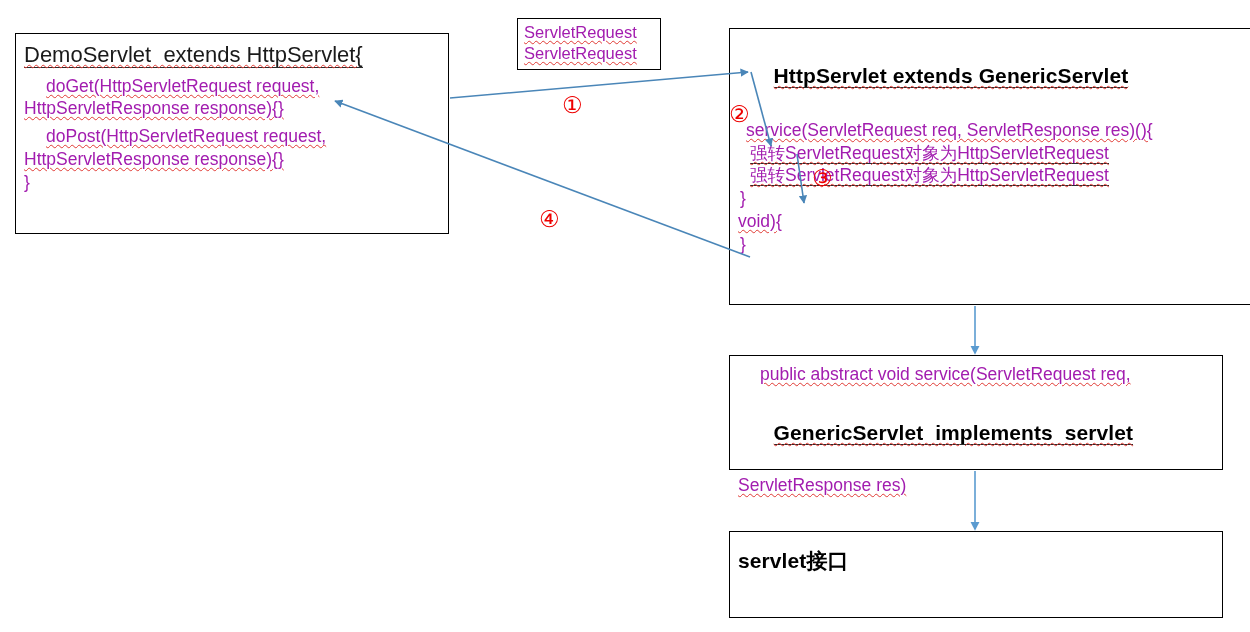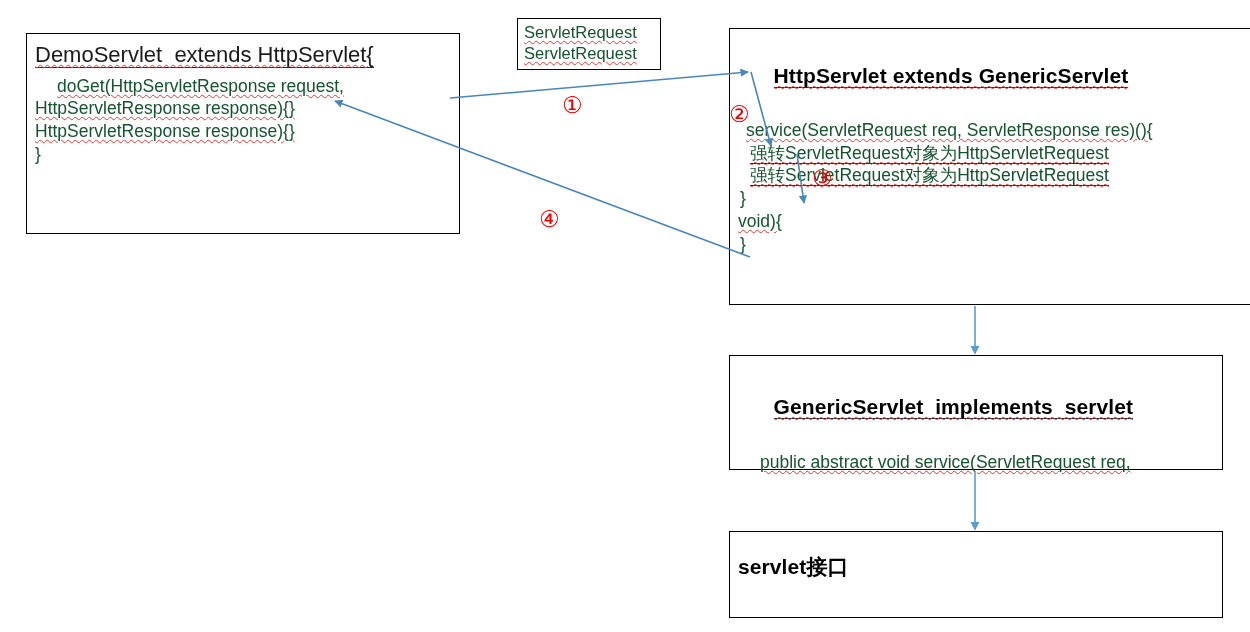--- a/index.html
+++ b/index.html
@@ -28,21 +28,21 @@
     padding: 4px 8px;
     color: #000000;
   }
   .box.thin { border-width: 1.3px; }
 
   
   .ln {
     white-space: pre-wrap;
     line-height: 1.30;
     font-size: 17.5px;
-    color: #14532d;
+    color: #a21caf;
   }
   .ln.hd {
     font-size: 21px;
     font-weight: 700;
     letter-spacing: 0.1px;
     color: #000000;
   }
   .ln.hd-plain {
     font-size: 22px;
     font-weight: 400;
@@ -90,24 +90,25 @@
     font-family: "DejaVu Sans", sans-serif;
     line-height: 1;
     user-select: none;
   }
 </style>
 </head>
 <body>
 
 <div id="canvas">
 
-  <div class="box" style="left:26px; top:33px; width:434px; height:201px;">
+  <div class="box" style="left:15px; top:33px; width:434px; height:201px;">
     <div class="ln hd-plain" style="margin-top:3px;"><span class="spu">DemoServlet  extends HttpServlet{</span></div>
-    <div class="ln ind" style="margin-top:5px;"><span class="sp">doGet(HttpServletResponse request,</span></div>
+    <div class="ln ind" style="margin-top:5px;"><span class="sp">doGet(HttpServletRequest request,</span></div>
     <div class="ln"><span class="sp">HttpServletResponse response){}</span></div>
+    <div class="ln ind" style="margin-top:5px;"><span class="sp">doPost(HttpServletRequest request,</span></div>
     <div class="ln"><span class="sp">HttpServletResponse response){}</span></div>
     <div class="ln">}</div>
   </div>
 
   <div class="box thin" style="left:517px; top:18px; width:144px; height:52px; padding:3px 6px;">
     <div class="ln sm"><span class="sp">ServletRequest</span></div>
     <div class="ln sm"><span class="sp">ServletRequest</span></div>
   </div>
 
   <div class="box" style="left:729px; top:28px; width:532px; height:277px;">
@@ -116,28 +117,29 @@
     </div>
     <div class="ln ind2" style="padding-left:8px; margin-top:2px;"><span class="sp">service(ServletRequest req, ServletResponse res)(){</span></div>
     <div class="ln cn" style="padding-left:12px;"><span class="spu">强转ServletRequest对象为HttpServletRequest</span></div>
     <div class="ln cn" style="padding-left:12px;"><span class="spu">强转ServletRequest对象为HttpServletRequest</span></div>
     <div class="ln" style="padding-left:2px;">}</div>
     <div class="ln"><span class="sp">void){</span></div>
     <div class="ln" style="padding-left:2px;">}</div>
   </div>
 
   <div class="box" style="left:729px; top:355px; width:494px; height:115px;">
+    <div class="ln ind" style="margin-top:3px;"><span class="sp">public abstract void service(ServletRequest req,</span></div>
     <div class="ln hd" style="margin-top:6px;">
       <span class="spu">GenericServlet  implements  servlet</span>
     </div>
-    <div class="ln ind" style="margin-top:3px;"><span class="sp">public abstract void service(ServletRequest req,</span></div>
+    <div class="ln"><span class="sp">ServletResponse res)</span></div>
   </div>
 
   <div class="box" style="left:729px; top:531px; width:494px; height:87px;">
-    <div class="ln hd" style="margin-top:17px;">servlet接口</div>
+    <div class="ln hd" style="margin-top:11px;">servlet接口</div>
   </div>
 
   <svg id="arrows" viewBox="0 0 1250 632" xmlns="http://www.w3.org/2000/svg">
     <defs>
       <marker id="ah" viewBox="0 0 10 10" refX="9" refY="5" markerWidth="5.2" markerHeight="5.2" orient="auto-start-reverse">
         <path d="M 0 0 L 10 5 L 0 10 z" fill="#4a86b8"></path>
       </marker>
       <marker id="ahv" viewBox="0 0 10 10" refX="8" refY="5" markerWidth="5.8" markerHeight="5.8" orient="auto-start-reverse">
         <path d="M 0 0 L 10 5 L 0 10 z" fill="#5b9bd0"></path>
       </marker>

